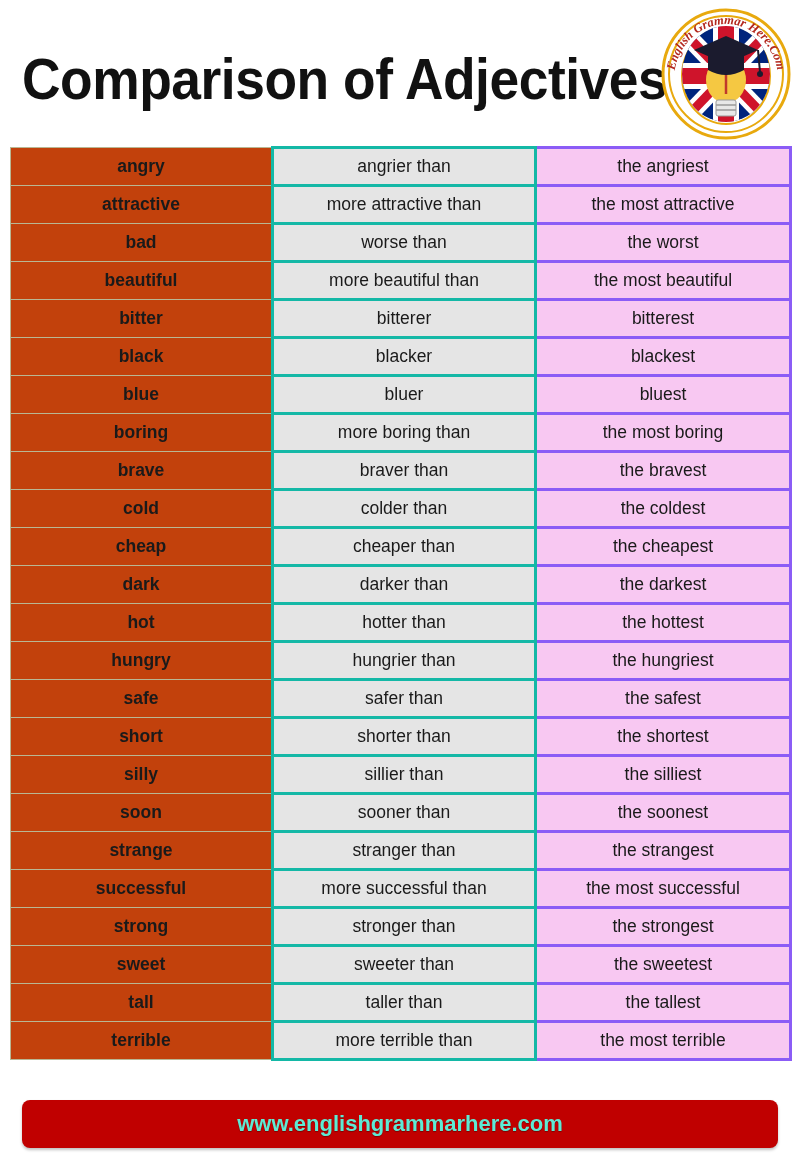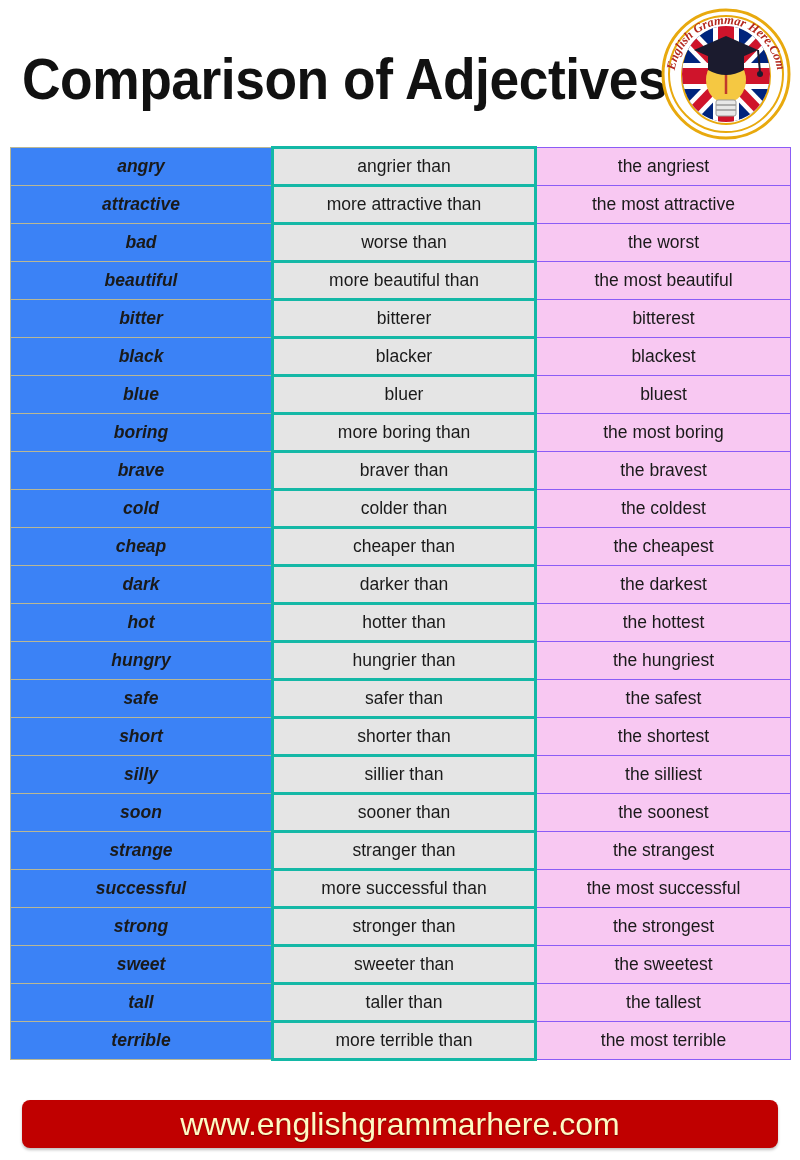--- a/index.html
+++ b/index.html
@@ -71,53 +71,52 @@
     font-size: 17.5px;
     color: #1a1a1a;
     white-space: nowrap;
     overflow: hidden;
   }
   col.c-base { width: 262px; }
   col.c-comp { width: 263px; }
   col.c-sup  { width: 255px; }
 
   td.base {
-    background: #3b82f6;
+    background: #c2410c;
     font-weight: bold;
     border: 1px solid #b9b794;
-    font-style: italic;
   }
   td.comp {
     background: #e5e5e5;
     border: 3px solid #14b8a6;
   }
   td.sup {
     background: #F8C8F2;
-    border: 1px solid #8b5cf6;
+    border: 3px solid #8b5cf6;
   }
 
   
   .footer {
     position: absolute;
     left: 22px;
     top: 1100px;
     width: 756px;
     height: 48px;
     background: #C00000;
     border-radius: 8px;
     box-shadow: 0 2px 3px rgba(0,0,0,0.25);
     display: flex;
     align-items: center;
     justify-content: center;
   }
   .footer-text {
     font-family: "Liberation Sans", sans-serif;
-    font-weight: normal;
-    font-size: 32px;
-    color: #fef9c3;
+    font-weight: bold;
+    font-size: 22px;
+    color: #5eead4;
     letter-spacing: 0px;
     text-shadow: 0 1px 1px rgba(0,0,0,0.35);
   }
 </style>
 </head>
 <body>
 
 <div class="page">
 
   <div class="header">

